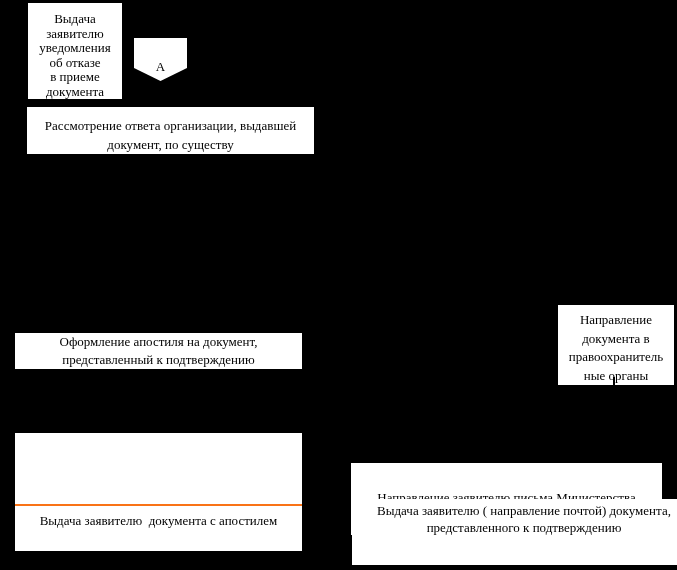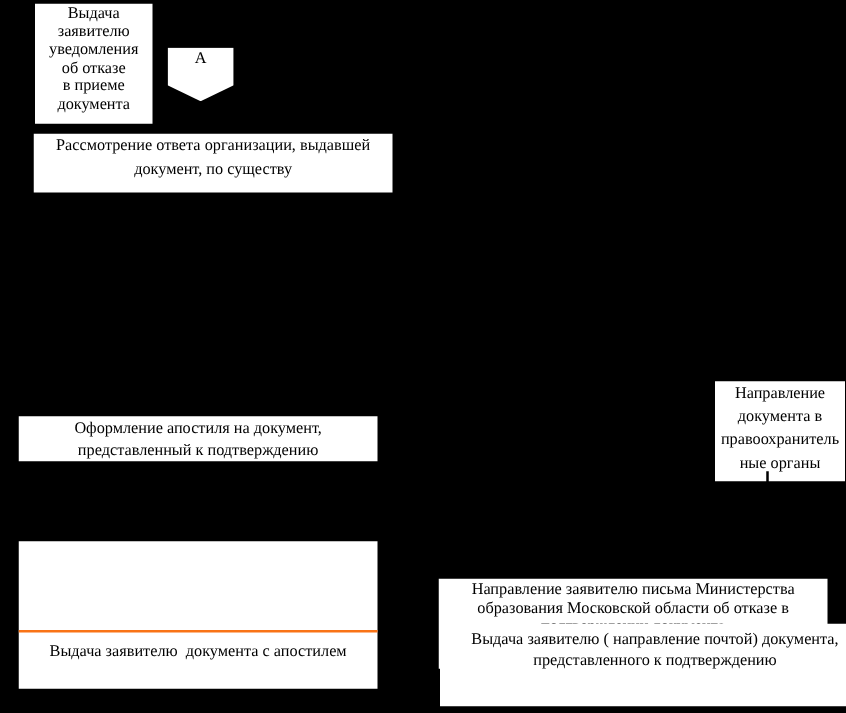--- a/index.html
+++ b/index.html
@@ -9,35 +9,35 @@
     height: 570px;
     background: #000000;
     overflow: hidden;
     font-family: "Liberation Serif", serif;
   }
   .node {
     position: absolute;
     background: #ffffff;
     color: #000000;
     display: flex;
-    align-items: flex-start;
+    align-items: flex-end;
     justify-content: center;
     text-align: center;
     font-size: 13px;
     box-sizing: border-box;
   }
   .node .txt { white-space: pre-wrap; }
 
   #n-refusal   { left: 28px;  top: 3px;   width: 94px;  height: 96px; line-height: 14.5px; }
   #n-connector { left: 134px; top: 38px;  width: 53px;  height: 43px;
                  clip-path: polygon(0 0, 100% 0, 100% 70%, 50% 100%, 0 70%);
                  padding-bottom: 6px; }
   #n-review    { left: 15px;  top: 107px; width: 287px; height: 47px; line-height: 18.5px; margin-left: 12px; }
   #n-apostille { left: 15px;  top: 333px; width: 287px; height: 36px; line-height: 18px; }
-  #n-law       { left: 572px; top: 305px; width: 104px; height: 80px; line-height: 18.5px; }
+  #n-law       { left: 558px; top: 305px; width: 116px; height: 80px; line-height: 18.5px; }
   #n-ministry  { left: 351px; top: 431px; width: 311px; height: 72px; line-height: 15px; margin-top: 32px; }
   #n-empty     { left: 15px;  top: 433px; width: 287px; height: 71px; }
   #n-issue-ap  { left: 15px;  top: 504px; width: 287px; height: 47px;
                  border-top: 2px solid #f97316; align-items: flex-start; padding-top: 7px; }
   #n-returned  { left: 352px; top: 499px; width: 344px; height: 66px; line-height: 16.5px;
                  align-items: flex-start; padding-top: 4px; }
 
   .tick {
     position: absolute;
     left: 613px; top: 377px;

